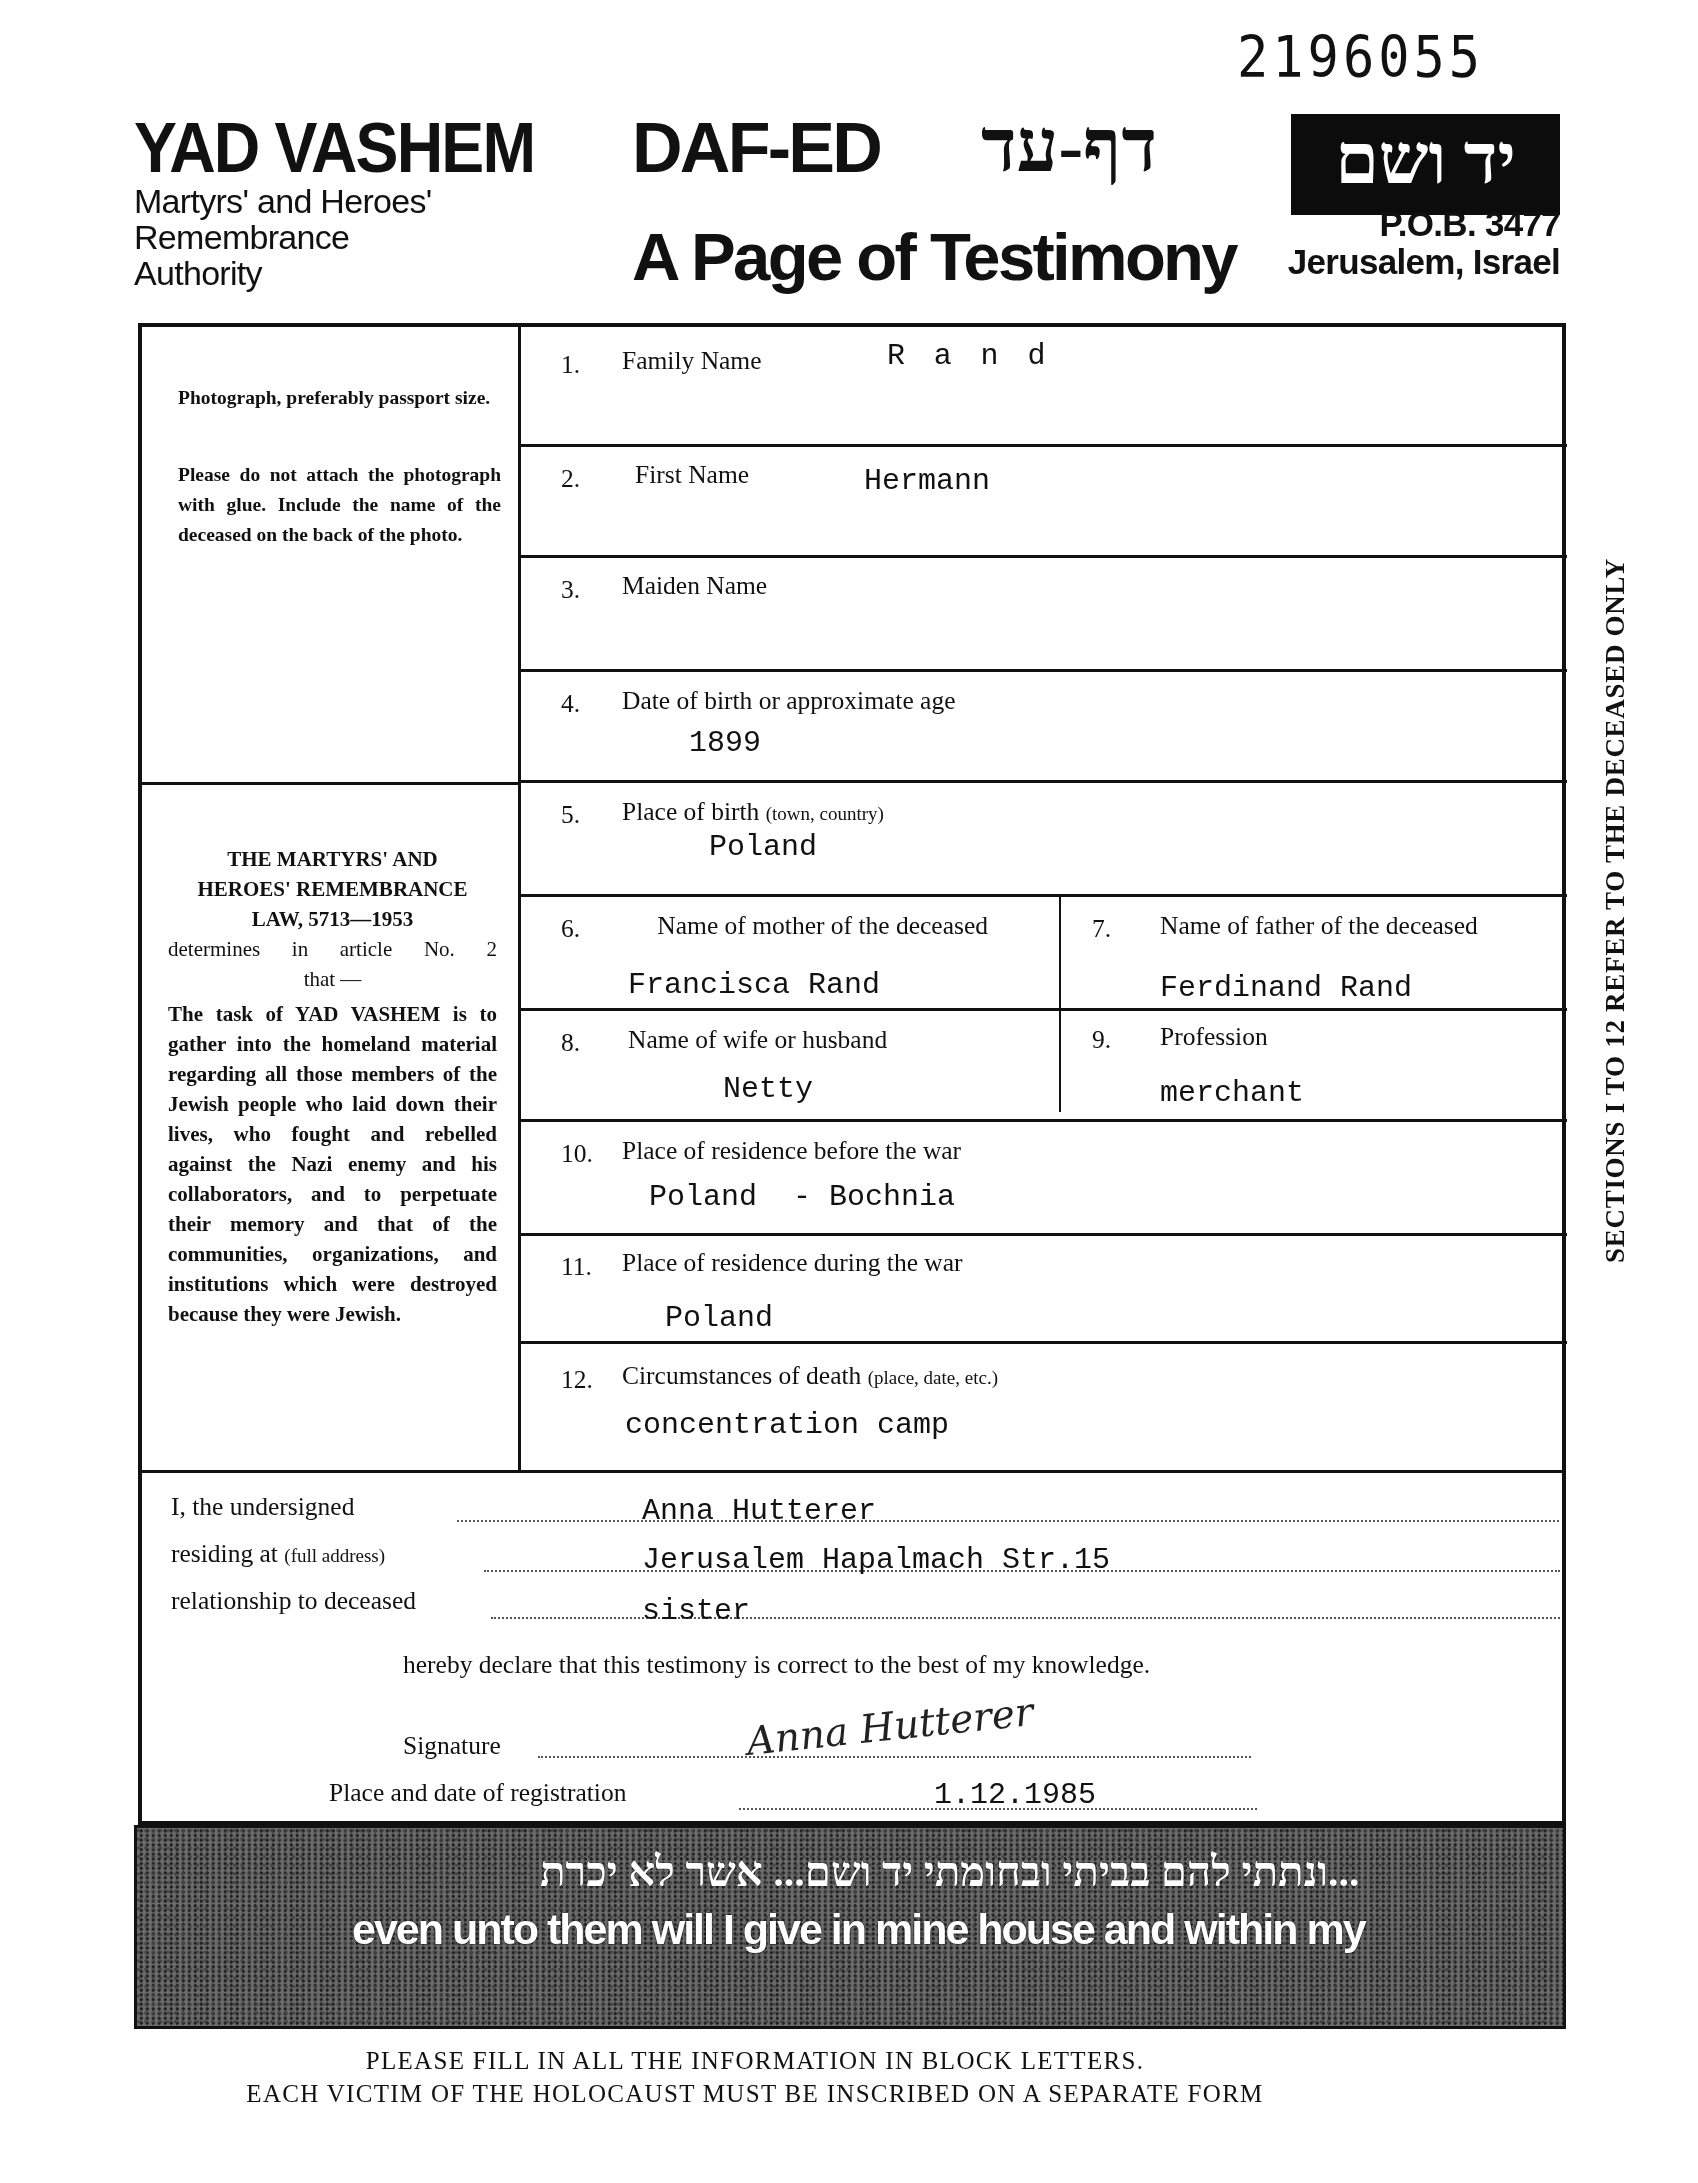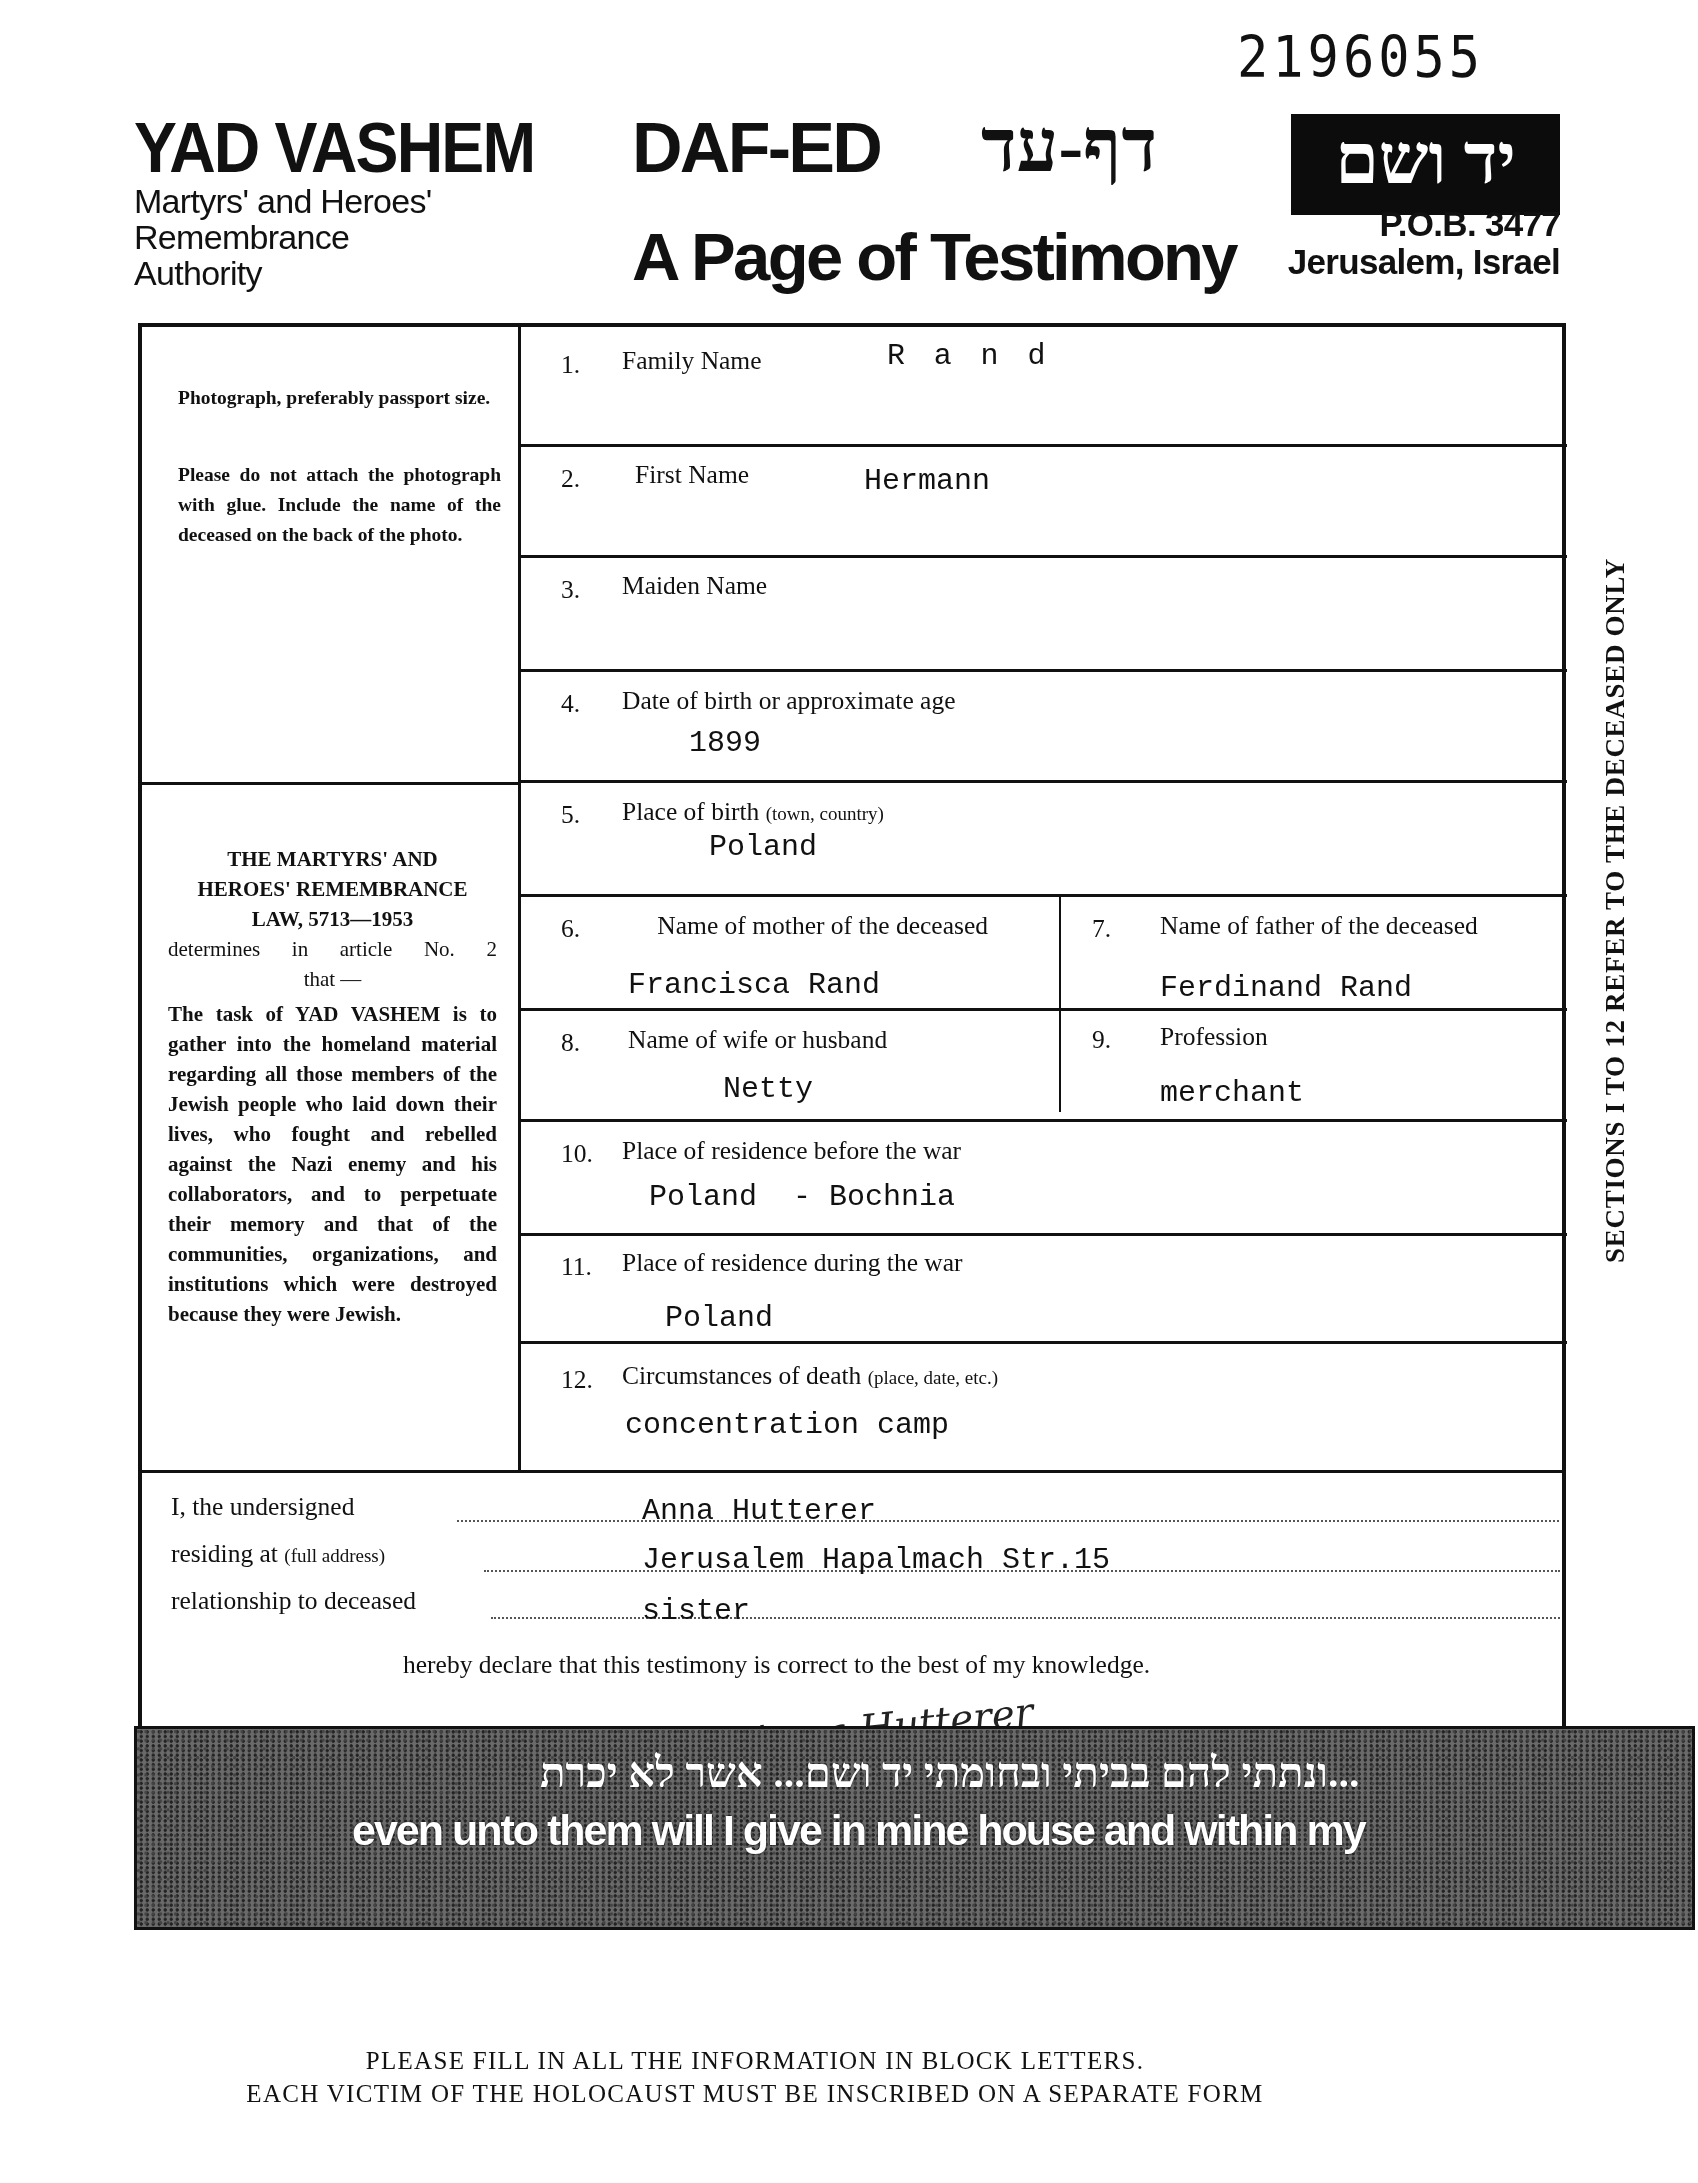--- a/index.html
+++ b/index.html
@@ -33,21 +33,21 @@
   .fsmall { font-size:19px; }
   .fval { position:absolute; font-size:30px; font-family:"Liberation Mono", monospace; }
 
   #side-text { left:1600px; top:1287px; width:753px; height:40px; transform-origin:0 0; transform:rotate(-90deg); font-size:27px; font-weight:bold; letter-spacing:0.7px; white-space:nowrap; text-align:center; }
 
   .dlabel { position:absolute; font-size:25.5px; }
   .dots { position:absolute; border-bottom:2px dotted #555; height:0; }
   .dval { position:absolute; font-size:30px; font-family:"Liberation Mono", monospace; }
   #signature { left:746px; top:1704px; font-size:39px; font-style:italic; font-family:"DejaVu Serif", serif; transform:rotate(-6deg); color:#222; }
 
-  #banner { left:134px; top:1726px; width:1561px; height:204px; background:
+  #banner { left:134px; top:1825px; width:1432px; height:204px; background:
       radial-gradient(circle at 20% 30%, #444 0 1.3px, transparent 2px) 0 0/7.4px 8.7px,
       radial-gradient(circle at 70% 60%, #222 0 1.3px, transparent 2px) 0 0/6px 4.7px,
       #6a6a6a; border:3.4px solid #111; box-sizing:border-box; overflow:hidden; }
   #banner-hebrew { left:403px; top:20px; font-size:42px; font-weight:bold; color:#fff; direction:rtl; text-shadow:0 0 1.3px #000; }
   .banner-en { position:absolute; color:#fff; font-size:43px; font-weight:bold; letter-spacing:-2px; text-shadow:0 0 2px #000; font-family:"Liberation Sans", sans-serif; }
 
   .footer-line { position:absolute; width:1510px; text-align:center; font-size:25px; letter-spacing:1.3px; }
 </style>
 </head>
 <body>

